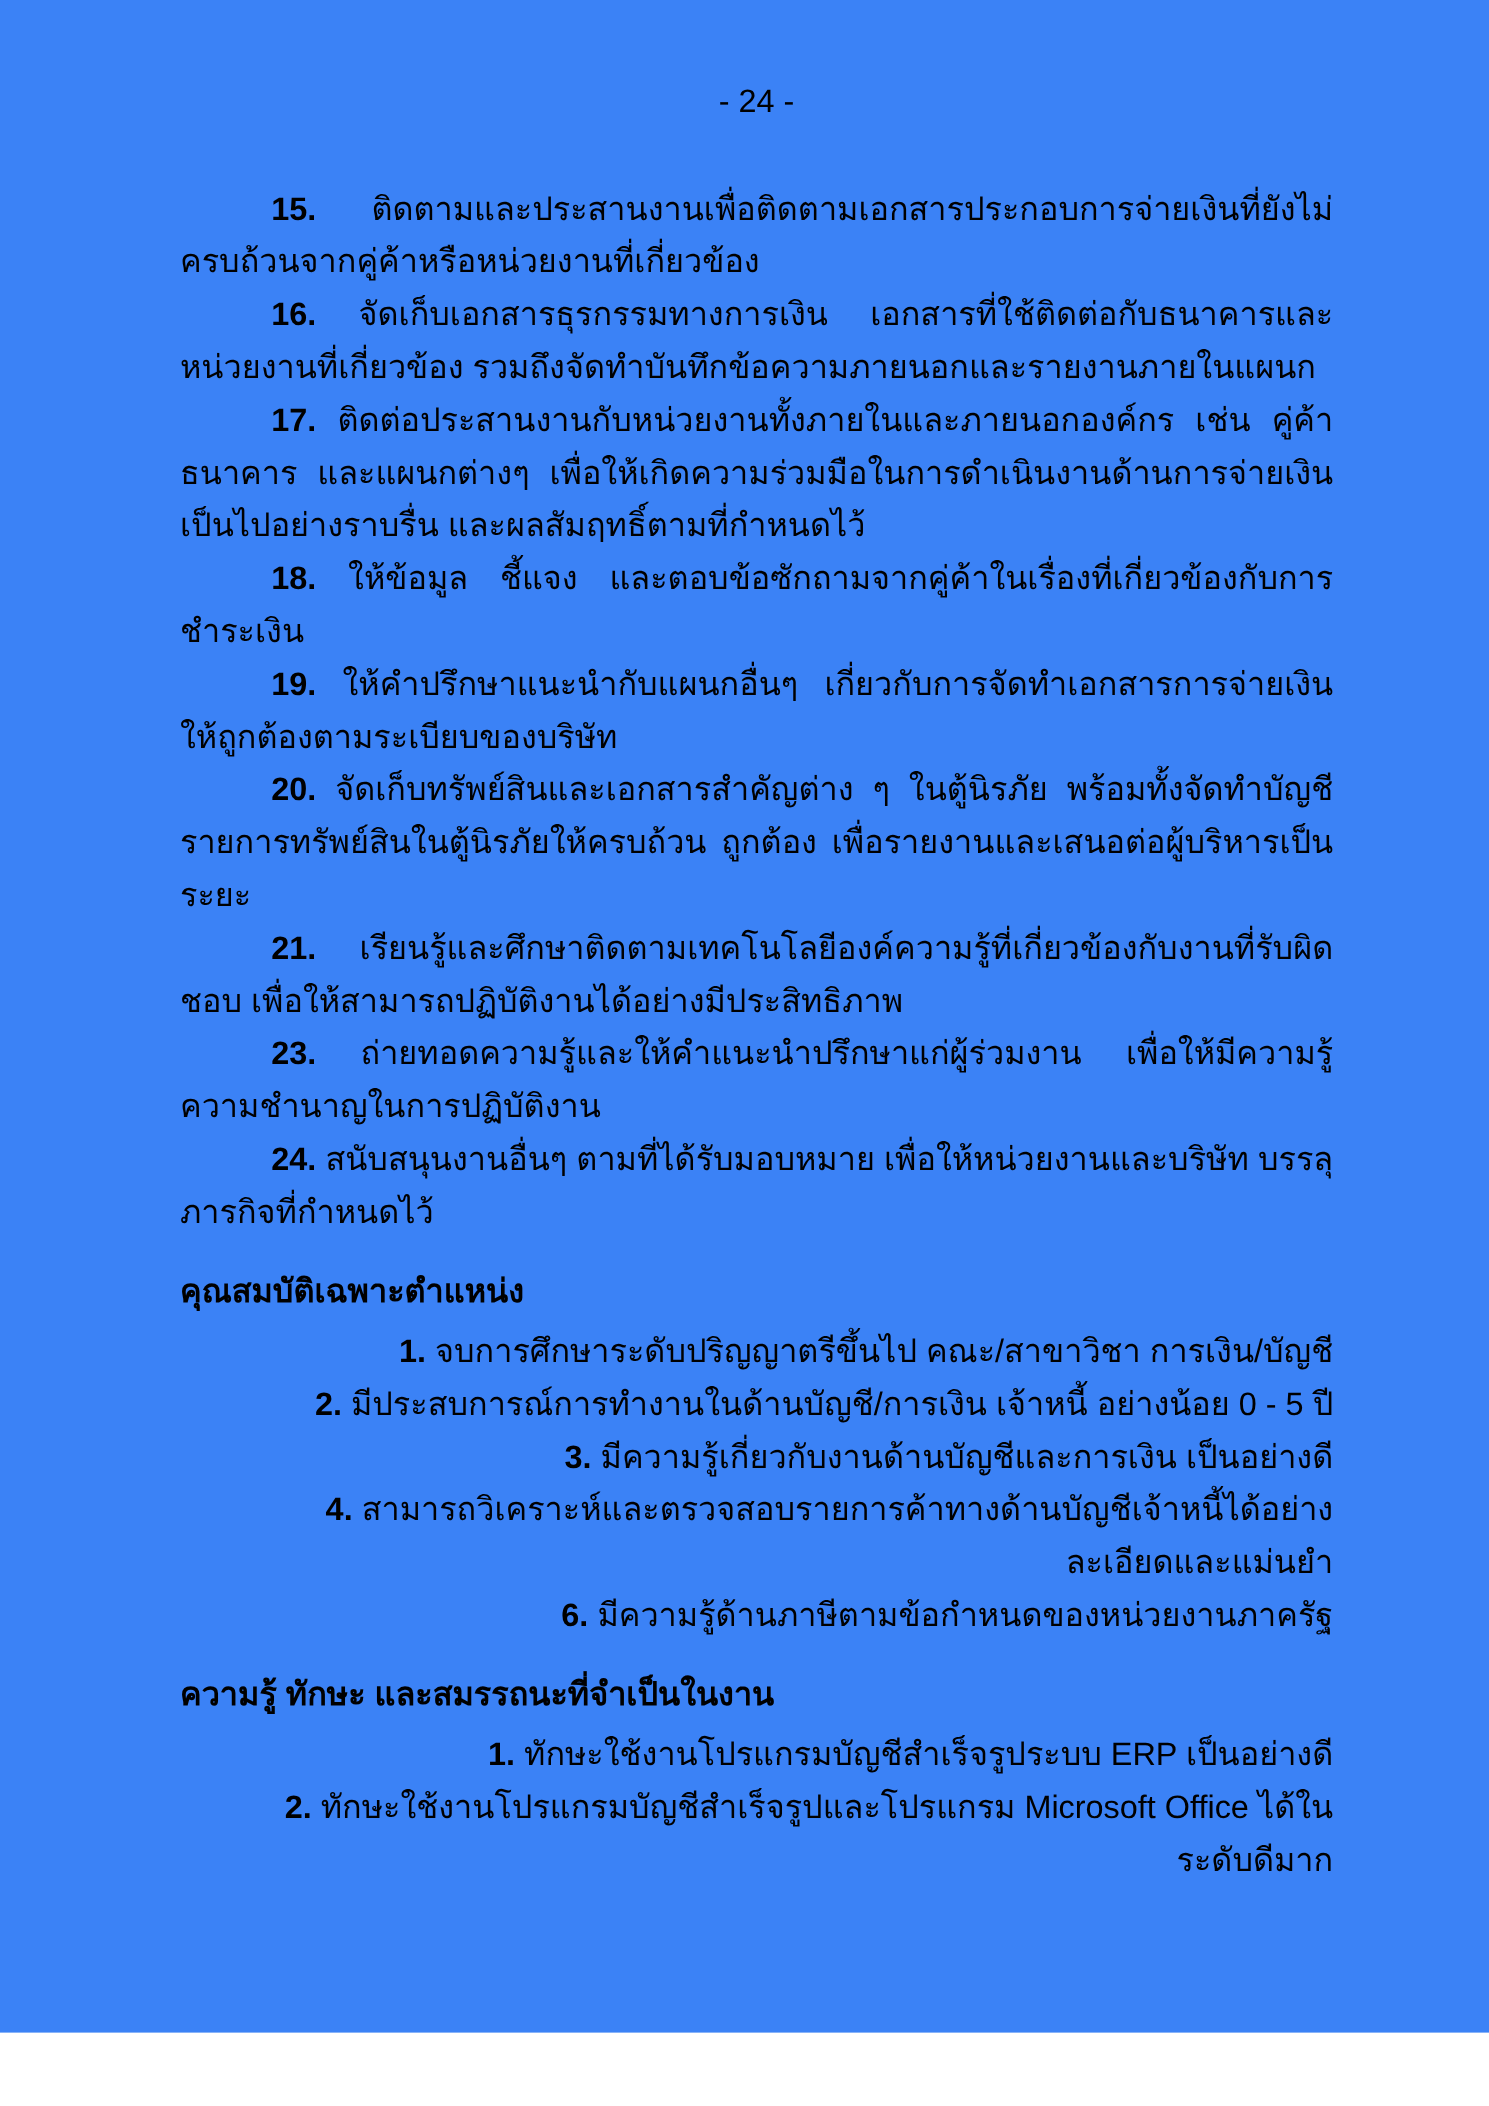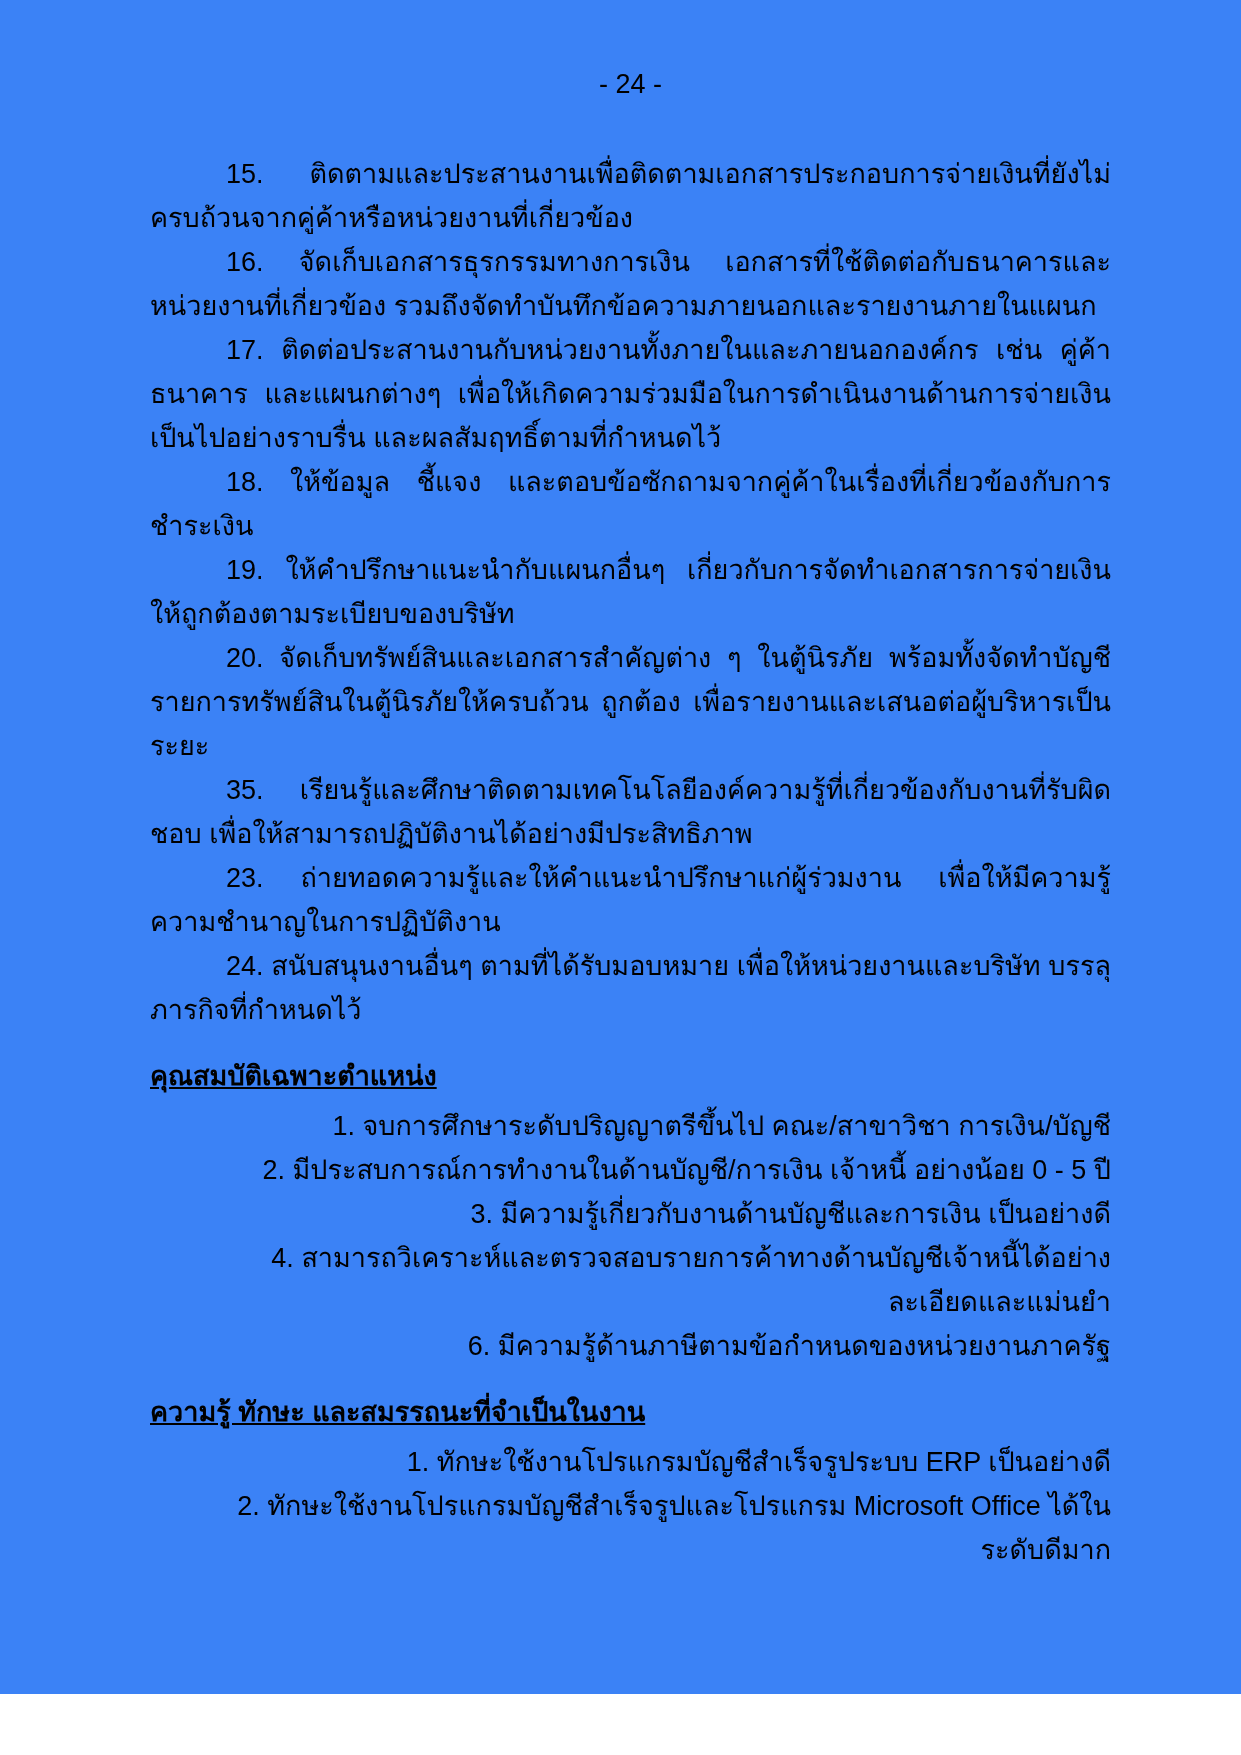--- a/index.html
+++ b/index.html
@@ -26,29 +26,29 @@
     margin: 0 0 46px 0;
   }
   .duties p {
     margin: 0;
     text-align: justify;
     text-indent: 76px;
   }
   .section-heading {
     font-weight: bold;
     margin: 22px 0 6px 0;
-    text-decoration: underline;
   }
   .item-list p {
     margin: 0;
     padding-left: 76px;
     text-align: right;
   }
   .num {
     white-space: pre;
+    font-weight: bold;
   }
 </style>
 </head>
 <body>
 
 <div class="page">
 
   <div class="page-number">- 24 -</div>
 
   <div class="duties">
@@ -58,21 +58,21 @@
       <p><span class="num">16.</span> <span>จัดเก็บเอกสารธุรกรรมทางการเงิน เอกสารที่ใช้ติดต่อกับธนาคารและหน่วยงานที่เกี่ยวข้อง รวมถึงจัดทำบันทึกข้อความภายนอกและรายงานภายในแผนก</span></p>
 
       <p><span class="num">17.</span> <span>ติดต่อประสานงานกับหน่วยงานทั้งภายในและภายนอกองค์กร เช่น คู่ค้า ธนาคาร และแผนกต่างๆ เพื่อให้เกิดความร่วมมือในการดำเนินงานด้านการจ่ายเงินเป็นไปอย่างราบรื่น และผลสัมฤทธิ์ตามที่กำหนดไว้</span></p>
 
       <p><span class="num">18.</span> <span>ให้ข้อมูล ชี้แจง และตอบข้อซักถามจากคู่ค้าในเรื่องที่เกี่ยวข้องกับการชำระเงิน</span></p>
 
       <p><span class="num">19.</span> <span>ให้คำปรึกษาแนะนำกับแผนกอื่นๆ เกี่ยวกับการจัดทำเอกสารการจ่ายเงินให้ถูกต้องตามระเบียบของบริษัท</span></p>
 
       <p><span class="num">20.</span> <span>จัดเก็บทรัพย์สินและเอกสารสำคัญต่าง ๆ ในตู้นิรภัย พร้อมทั้งจัดทำบัญชีรายการทรัพย์สินในตู้นิรภัยให้ครบถ้วน ถูกต้อง เพื่อรายงานและเสนอต่อผู้บริหารเป็นระยะ</span></p>
 
-      <p><span class="num">35.</span> <span>เรียนรู้และศึกษาติดตามเทคโนโลยีองค์ความรู้ที่เกี่ยวข้องกับงานที่รับผิดชอบ เพื่อให้สามารถปฏิบัติงานได้อย่างมีประสิทธิภาพ</span></p>
+      <p><span class="num">21.</span> <span>เรียนรู้และศึกษาติดตามเทคโนโลยีองค์ความรู้ที่เกี่ยวข้องกับงานที่รับผิดชอบ เพื่อให้สามารถปฏิบัติงานได้อย่างมีประสิทธิภาพ</span></p>
 
 
       <p><span class="num">23.</span> <span>ถ่ายทอดความรู้และให้คำแนะนำปรึกษาแก่ผู้ร่วมงาน เพื่อให้มีความรู้ความชำนาญในการปฏิบัติงาน</span></p>
 
       <p><span class="num">24.</span> <span>สนับสนุนงานอื่นๆ ตามที่ได้รับมอบหมาย เพื่อให้หน่วยงานและบริษัท บรรลุภารกิจที่กำหนดไว้</span></p>
     </div>
 
   <div class="section-heading">คุณสมบัติเฉพาะตำแหน่ง</div>
 
   <div class="item-list">

